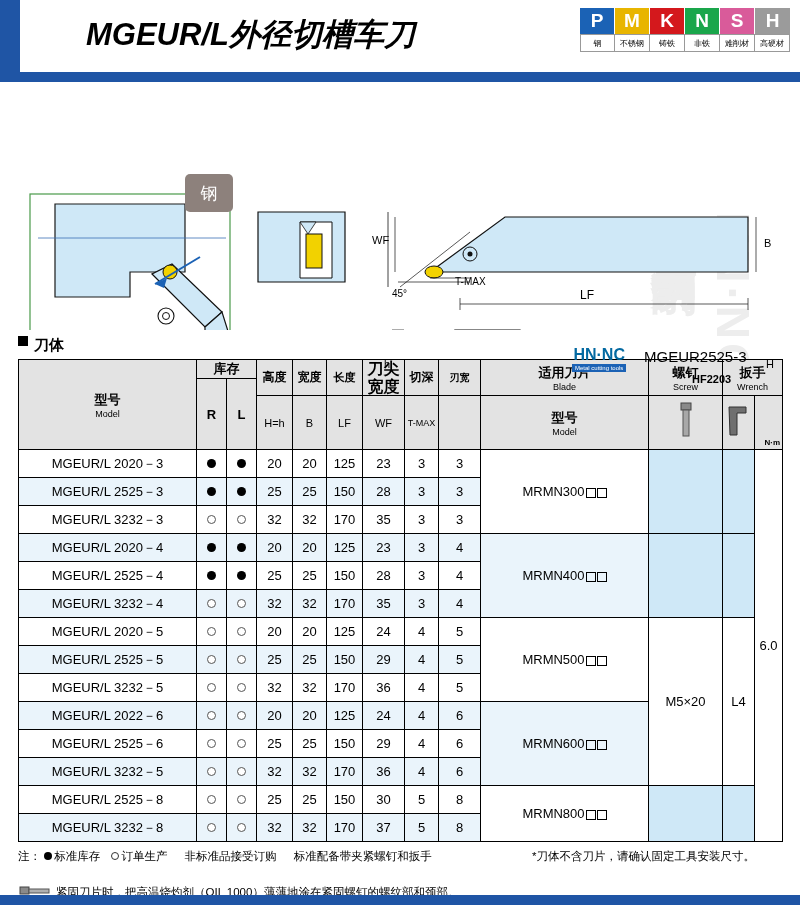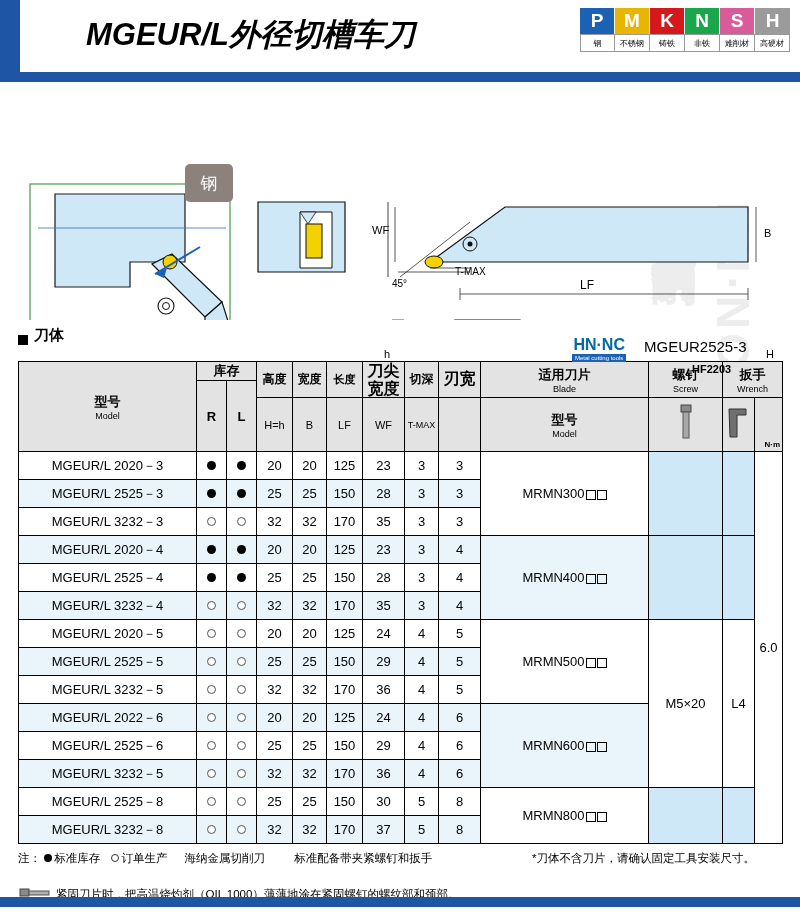--- a/index.html
+++ b/index.html
@@ -9,21 +9,21 @@
     font-family: "Liberation Sans", sans-serif;
     background: #fff;
     color: #000;
     position: relative;
     overflow: hidden;
   }
 
   
   .header {
     position: relative;
-    height: 72px;
+    height: 82px;
   }
   .header-blue-l {
     position:absolute; left:0; top:0; width:20px; height:82px;
     background:#1f55a5;
   }
   .header-blue-b {
     position:absolute; left:0; top:72px; width:800px; height:10px;
     background:#1f55a5;
   }
   .header-title {
@@ -77,22 +77,22 @@
     background:#8d817c; color:#fff;
     border-radius:5px;
     display:flex; align-items:center; justify-content:center;
     font-size:17px;
     z-index:3;
   }
 
   .table-wrap { position: relative; padding: 0 18px; }
   .sec-title {
     font-size: 15px; font-weight: bold;
-    margin: 6px 0 16px 0;
-    display:flex; align-items:flex-end;
+    margin: 6px 0 4px 0;
+    display:flex; align-items:flex-start;
   }
   .sec-title .sq {
     display:inline-block; width:10px; height:10px; background:#000; margin-right:6px;
   }
   .unit {
     text-align:right; font-size:11px; margin-bottom:2px;
   }
 
   table.main {
     border-collapse: collapse;
@@ -267,21 +267,21 @@
       <td rowspan="3">
         <div>型号</div>
         <div class="sub">Model</div>
       </td>
       <td colspan="2">库存</td>
       <td rowspan="2" style="font-size:12px">高度</td>
       <td rowspan="2" style="font-size:12px">宽度</td>
       <td rowspan="2" style="font-size:11px">长度</td>
       <td rowspan="2" style="font-size:16px;line-height:1.1">刀尖宽度</td>
       <td rowspan="2" style="font-size:12px;line-height:1.1">切深</td>
-      <td rowspan="2" style="font-size:16px">刃宽</td>
+      <td rowspan="2" style="font-size:10px">刃宽</td>
       <td rowspan="2">
         <div>适用刀片</div>
         <div class="sub">Blade</div>
       </td>
       <td rowspan="2">
         <div>螺钉</div>
         <div class="sub">Screw</div>
       </td>
       <td rowspan="2" colspan="2">
         <div>扳手</div>
@@ -503,22 +503,22 @@
   </tbody>
     </table>
 </div>
 
 <div class="notes">
   <div class="notes-row">
     <div class="notes-left">
       <span>注：</span>
       <span class="mini-dot"></span><span>标准库存</span>
       <span class="mini-circ"></span><span>订单生产</span>
-      <span style="margin-left:14px">海纳金属切削刀</span>
-      <span style="margin-left:26px">标准配备带夹紧螺钉和扳手</span>
+      <span style="margin-left:14px">非标准品接受订购</span>
+      <span style="margin-left:14px">标准配备带夹紧螺钉和扳手</span>
     </div>
     <div class="notes-right">*刀体不含刀片，请确认固定工具安装尺寸。</div>
   </div>
   <div style="display:flex;align-items:center;margin-top:16px">
     <span class="bolt-icon">
       <svg width="34" height="18">
           <rect x="2" y="6" width="9" height="7" fill="#8a8a8a" stroke="#444"></rect>
           <rect x="11" y="8" width="20" height="4" fill="#b0b0b0" stroke="#555"></rect>
         </svg>
     </span>

